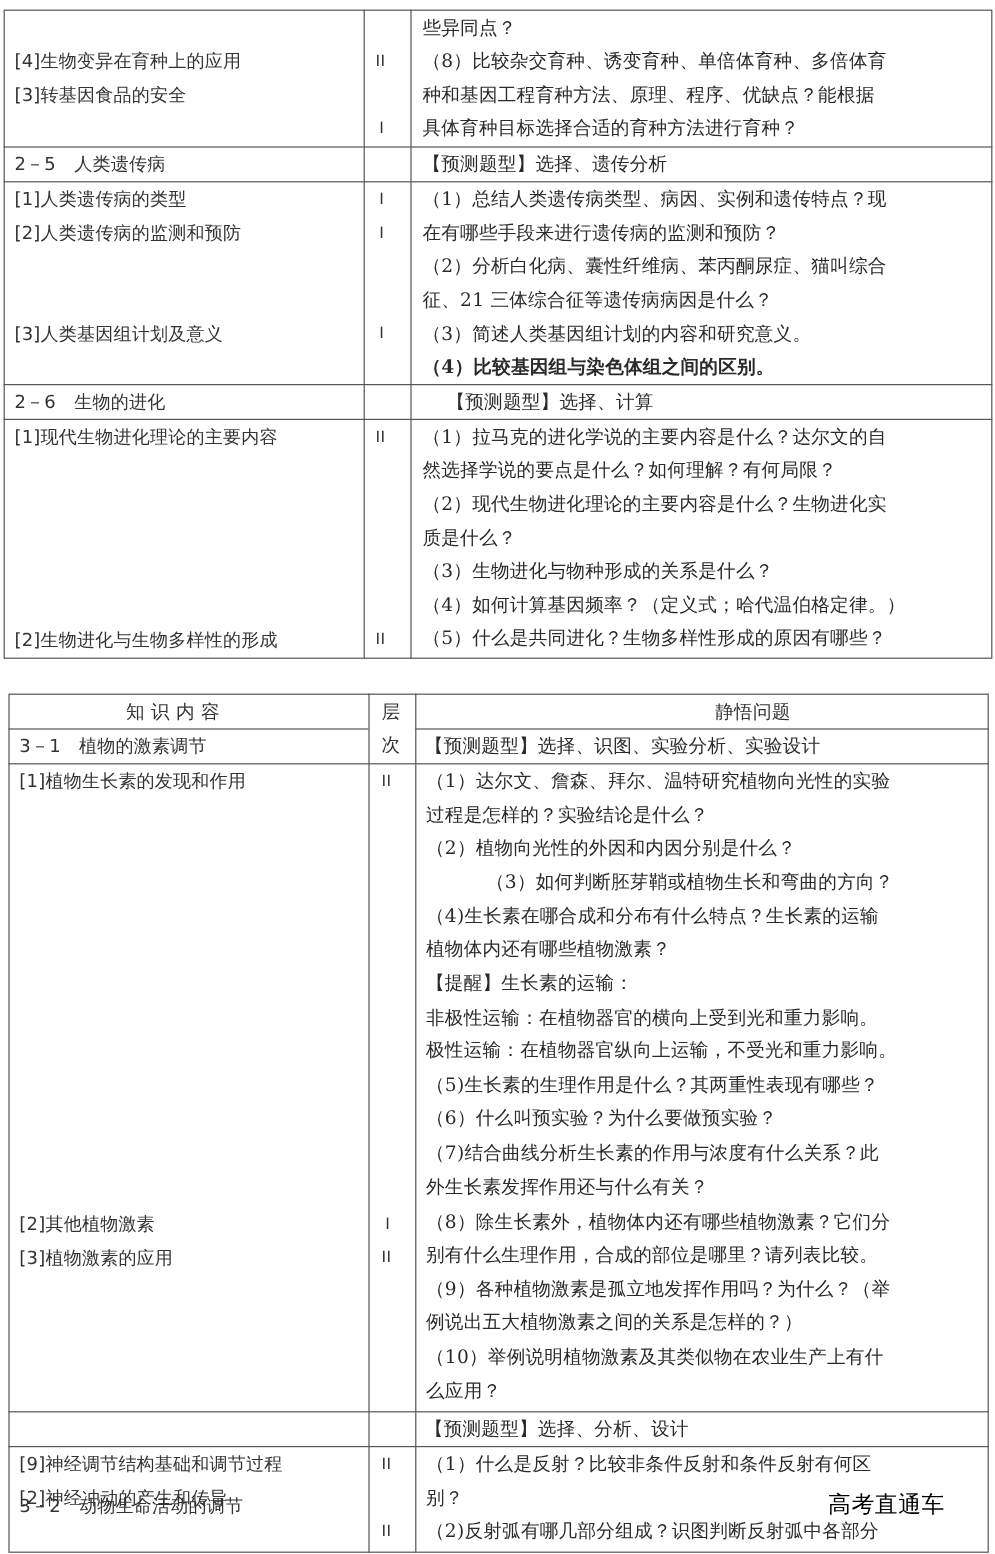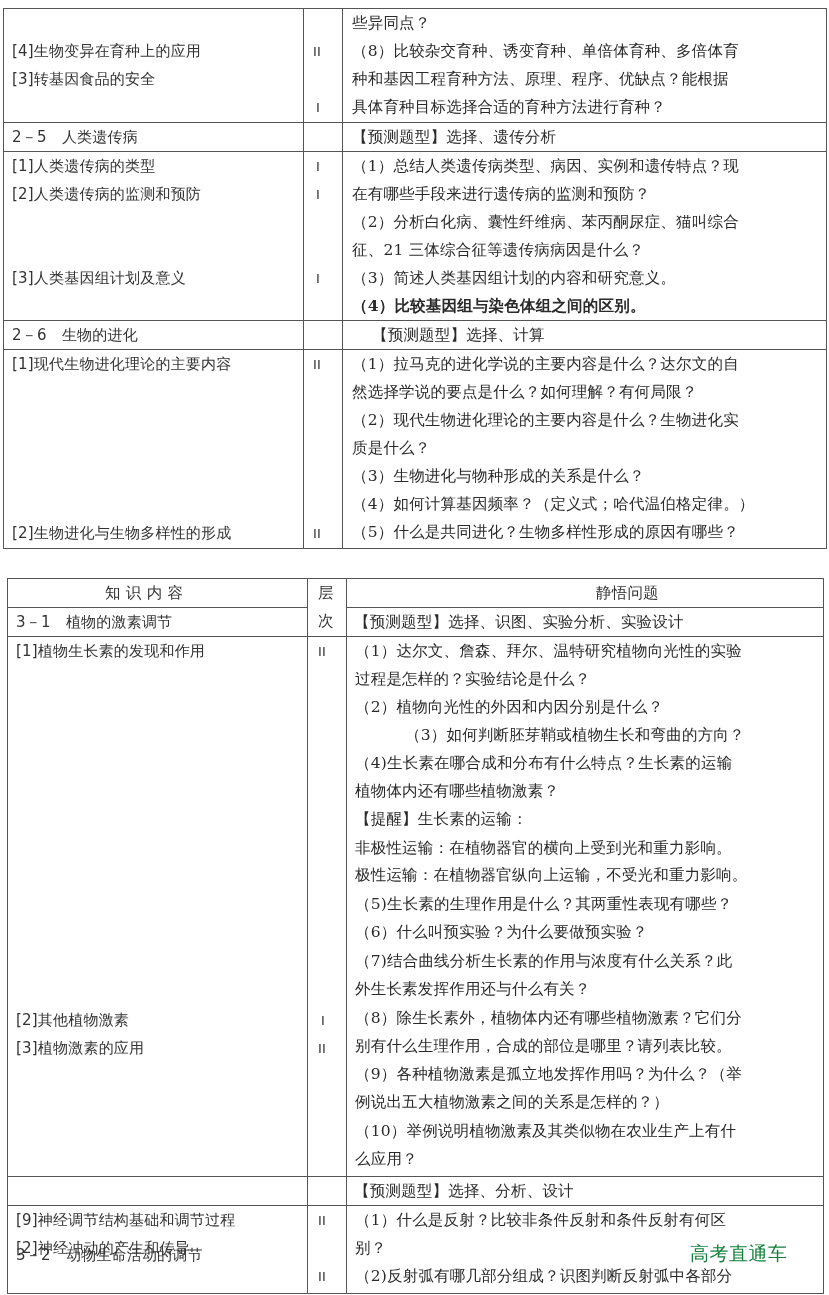--- a/index.html
+++ b/index.html
@@ -6,21 +6,21 @@
   body { width: 829px; height: 1295px; position: relative; overflow: hidden;
          font-family: "DejaVu Serif", "Liberation Serif", serif; color: #2a2a2a; }
   .tbl { position: absolute; border: 1.5px solid #555; box-sizing: border-box; }
   .hline { position: absolute; height: 0; border-top: 1.3px solid #555; }
   .vline { position: absolute; width: 0; border-left: 1.3px solid #555; }
   .t { position: absolute; font-size: 15.5px; line-height: 20px; white-space: nowrap; letter-spacing: 0.2px; }
   .left { font-family: "DejaVu Sans", "Liberation Sans", sans-serif; font-size: 15px; color: #333; }
   .lvl { font-family: "DejaVu Sans", "Liberation Sans", sans-serif; font-size: 13px; color: #333; }
   .hdr { font-size: 15.5px; color: #333; }
   .wm { position: absolute; font-family: "DejaVu Sans", "Liberation Sans", sans-serif; font-size: 19px;
-        color: #15803d; letter-spacing: 0.5px; white-space: nowrap; }
+        color: #000000; letter-spacing: 0.5px; white-space: nowrap; }
 </style>
 </head>
 <body>
 
 <div class="tbl" style="left:3px; top:8px; width:824px; height:541px;"></div>
 <div class="vline" style="left:303px; top:8px; height:541px;"></div>
 <div class="vline" style="left:342px; top:8px; height:541px;"></div>
 <div class="hline" style="left:3px; top:122px; width:824px;"></div>
 <div class="hline" style="left:3px; top:151px; width:824px;"></div>
 <div class="hline" style="left:3px; top:320px; width:824px;"></div>

